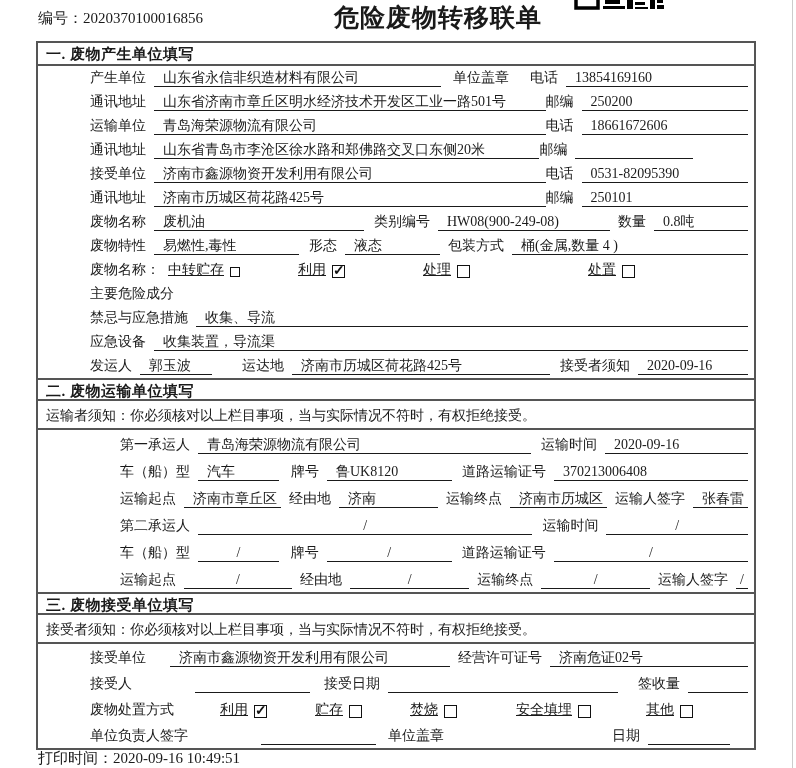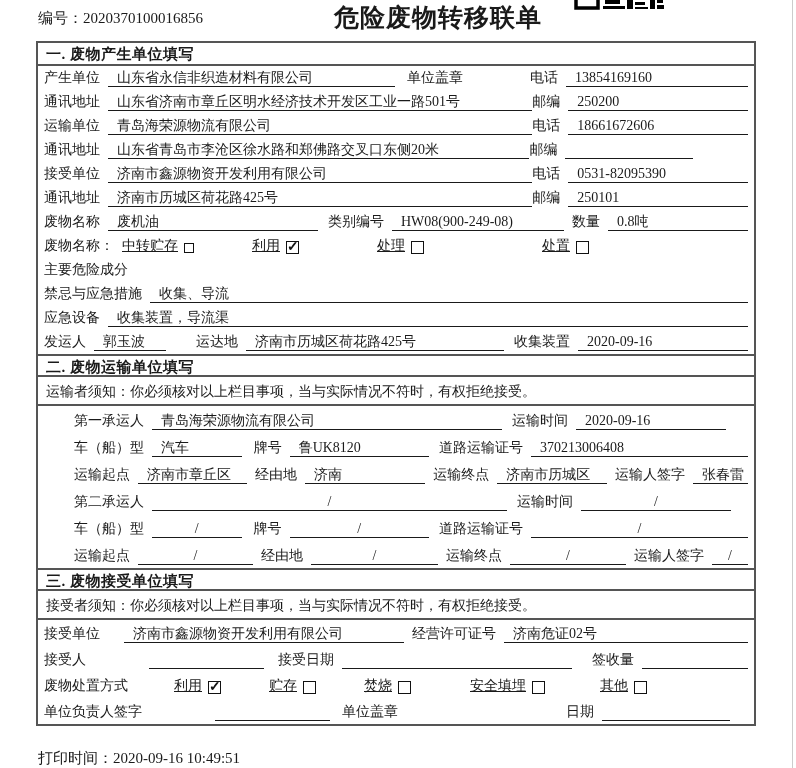--- a/index.html
+++ b/index.html
@@ -29,21 +29,21 @@
     height:23px; padding:2px 8px; font-weight:bold; font-size:15px;
     border-bottom:2px solid #555; letter-spacing:.5px;
   }
   .sec-hd.bt { border-top:2px solid #555; }
   .notice {
     height:29px; padding:6px 8px 0 8px; border-bottom:2px solid #555;
     white-space:nowrap;
   }
   .row {
     display:flex; align-items:flex-end; height:24px;
-    padding:0 6px 3px 6px; white-space:nowrap;
+    padding:0 6px 3px 6px; white-space:nowrap;margin-left:46px;
   }
   .sec2 .row { height:27px;padding-left:36px; }
   .sec3 .row { height:26px; }
   .lbl { margin-right:8px; }
   .fld {
     display:inline-flex; align-items:flex-end;
     border-bottom:1px solid #1a1a1a;
     padding:0 4px 0 9px; line-height:17px; min-height:17px;
     overflow:visible;
     font-family:Liberation Serif, serif;
@@ -153,20 +153,28 @@
 
     <div class="row">
       <span class="lbl">废物名称</span>
       <span class="fld w210">废机油</span>
       <span class="lbl ml10">类别编号</span>
       <span class="fld w172">HW08(900-249-08)</span>
       <span class="lbl ml8">数量</span>
       <span class="fld grow">0.8吨</span>
     </div>
 
+    <div class="row">
+      <span class="lbl">废物特性</span>
+      <span class="fld w145">易燃性,毒性</span>
+      <span class="lbl ml10">形态</span>
+      <span class="fld w95">液态</span>
+      <span class="lbl ml8">包装方式</span>
+      <span class="fld grow">桶(金属,数量 4 )</span>
+    </div>
 
     <div class="row">
       <span class="lbl">废物名称：</span>
       <span class="opt">
         <span class="opt-label">中转贮存</span>
         <span class="cb small"></span>
       </span>
       <span class="opt ml58">
         <span class="opt-label">利用</span>
         <span class="cb checked"></span>
@@ -193,21 +201,21 @@
     <div class="row">
       <span class="lbl">应急设备</span>
       <span class="fld grow">收集装置，导流渠</span>
     </div>
 
     <div class="row">
       <span class="lbl">发运人</span>
       <span class="fld w72">郭玉波</span>
       <span class="lbl ml30">运达地</span>
       <span class="fld w258">济南市历城区荷花路425号</span>
-      <span class="lbl ml10">收集装置</span>
+      <span class="lbl ml10">接受者须知</span>
       <span class="fld grow">2020-09-16</span>
     </div>
   </div>
 
   <div class="sec2">
     <div class="sec-hd bt">二. 废物运输单位填写</div>
     <div class="notice">运输者须知：你必须核对以上栏目事项，当与实际情况不符时，有权拒绝接受。</div>
 
     <div class="row">
       <span class="lbl">第一承运人</span>

